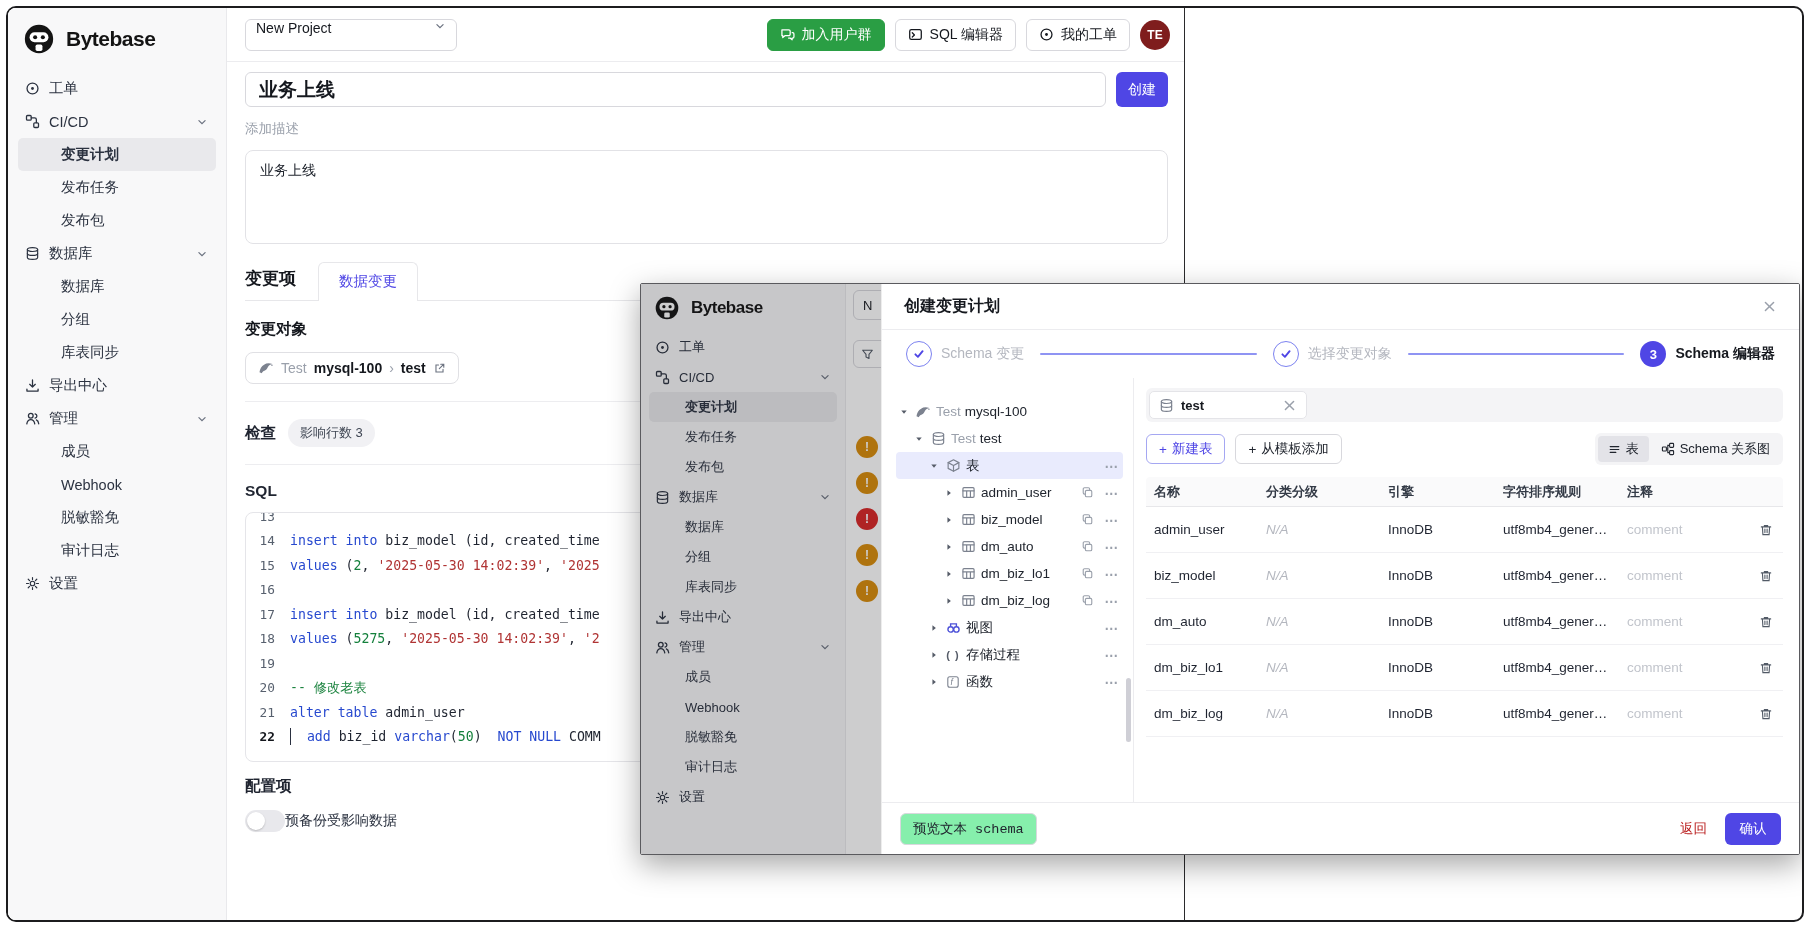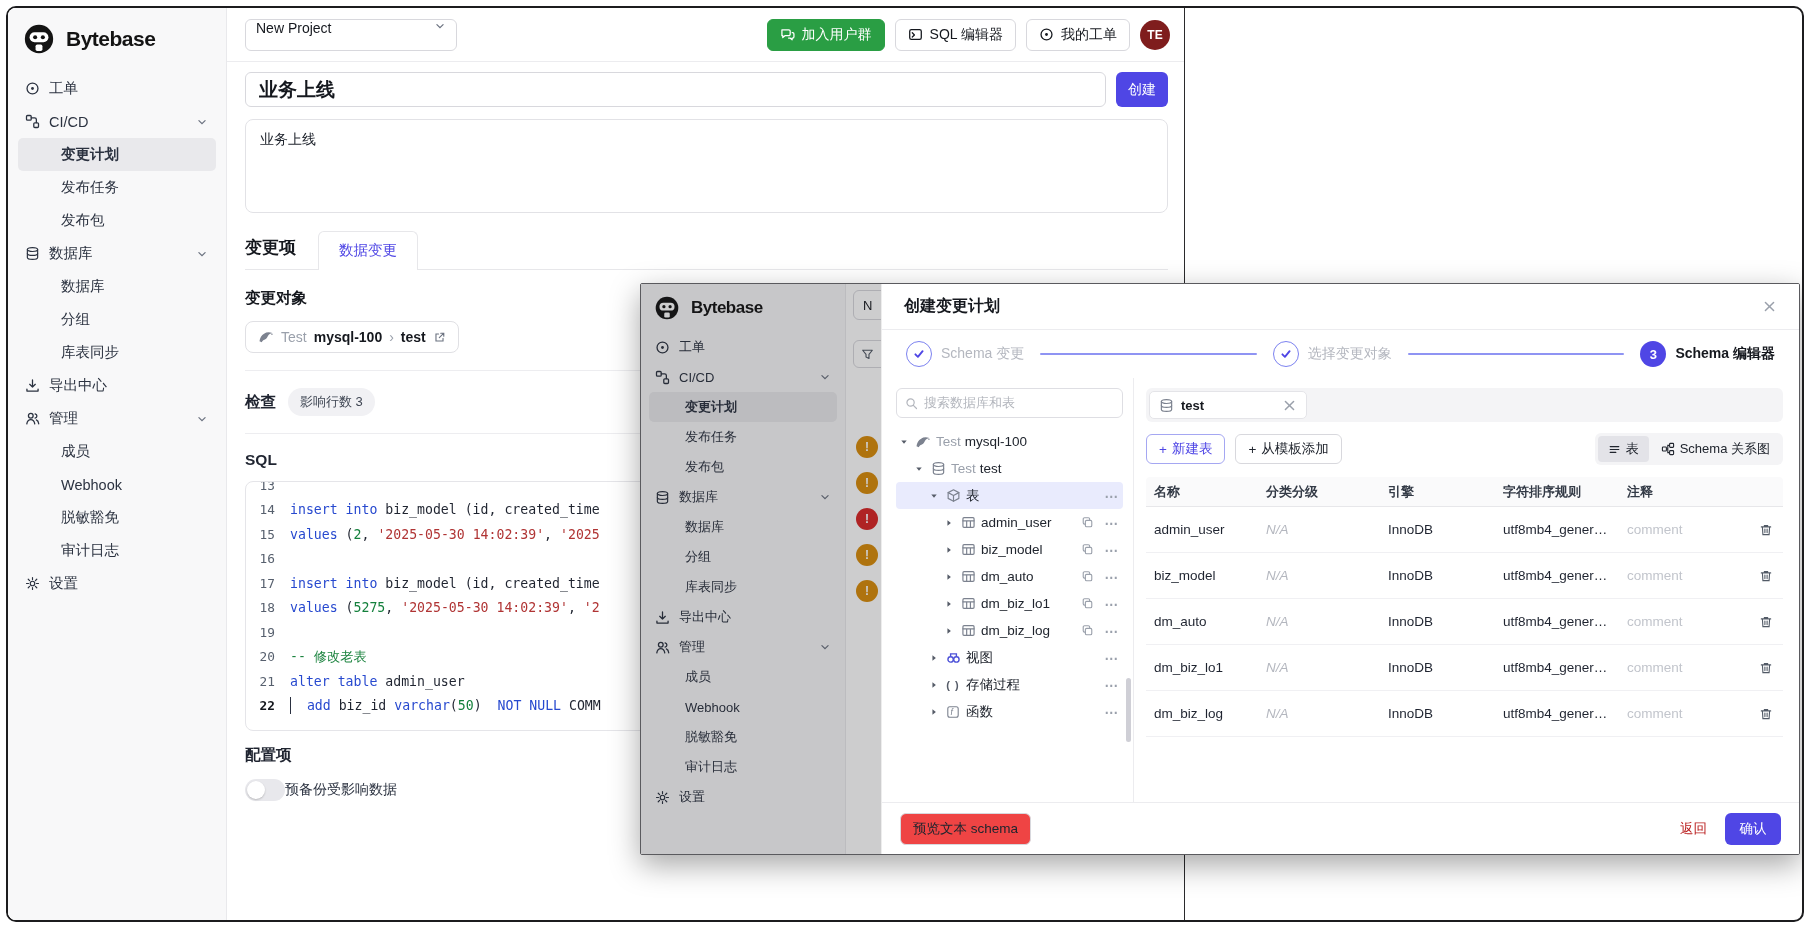--- a/index.html
+++ b/index.html
@@ -127,21 +127,21 @@
   .col-name { width:112px; flex:none; }
   .col-class { width:122px; flex:none; }
   .col-engine { width:115px; flex:none; }
   .col-collation { width:124px; flex:none; }
   .col-comment { flex:1; min-width:0; }
   .col-trash { width:34px; flex:none; display:flex; justify-content:center; }
   .na { font-style:italic; color:#b4b7bf; }
   .comment-ph { color:#c2c5cc; }
   .trash { color:#525a66; cursor:pointer; }
   .modal-footer { flex:none; height:52px; border-top:1px solid #ececef; display:flex; align-items:center; padding:0 18px; gap:18px; }
-  .btn-outline { height:32px; border:1px solid #d8d8dd; border-radius:6px; background:#ef4444; font-size:13.5px; color:#20252e; padding:0 12px; cursor:pointer; font-family:Liberation Sans, sans-serif; }
+  .btn-outline { height:32px; border:1px solid #d8d8dd; border-radius:6px; background:#86efac; font-size:13.5px; color:#20252e; padding:0 12px; cursor:pointer; font-family:Liberation Mono, monospace; }
   .btn-text { font-size:13.5px; color:#b91c1c; cursor:pointer; }
   .btn-confirm { height:32px; min-width:56px; background:#4f46e5; border:none; border-radius:6px; color:#fff; font-size:13.5px; cursor:pointer; font-family:inherit; }
 </style>
 </head>
 <body>
 
 <div class="frame">
 
   <div class="main-window">
     <aside class="sidebar m-sidebar">
@@ -328,20 +328,21 @@
           <span>我的工单</span>
         </button>
         <div class="avatar">TE</div>
       </header>
 
       <div class="content">
         <div class="title-row">
           <input class="title-input" value="业务上线" style="">
           <button class="btn-primary">创建</button>
         </div>
+        <div class="add-desc">添加描述</div>
 
 
         <div class="desc-box">业务上线</div>
 
         <div class="plan-tabs">
           <span class="plan-title">变更项</span>
           <span class="spec-tab">数据变更</span>
         </div>
 
         <h3 class="section-h">变更对象</h3>
@@ -614,29 +615,20 @@
             <span class="step-circle">
 
               <span class="step-num">3</span>
             </span>
             <span class="step-label">Schema 编辑器</span>
           </div>
         </div>
 
       <div class="modal-content">
         <div class="tree-panel">
-          <div class="search-box">
-            <span class="icon">
-                <svg width="13" height="13" viewBox="0 0 14 14" fill="none" stroke="currentColor" stroke-width="1.3" stroke-linecap="round">
-                  <circle cx="6" cy="6" r="3.9"></circle>
-                  <path d="M9 9l3.4 3.4"></path>
-                </svg>
-              </span>
-            <span>搜索数据库和表</span>
-          </div>
           <div class="tree">
 
           <div class="tree-row" style="padding-left: 2px;">
                 <span class="icon arrow">
                   <svg width="10" height="10" viewBox="0 0 14 14">
                     <polygon points="3.2,4.8 10.8,4.8 7,9.6" fill="#565c68"></polygon>
                   </svg>
                 </span>
                 <span class="icon node-icon">
                   <svg width="16" height="16" viewBox="0 0 14 14">

